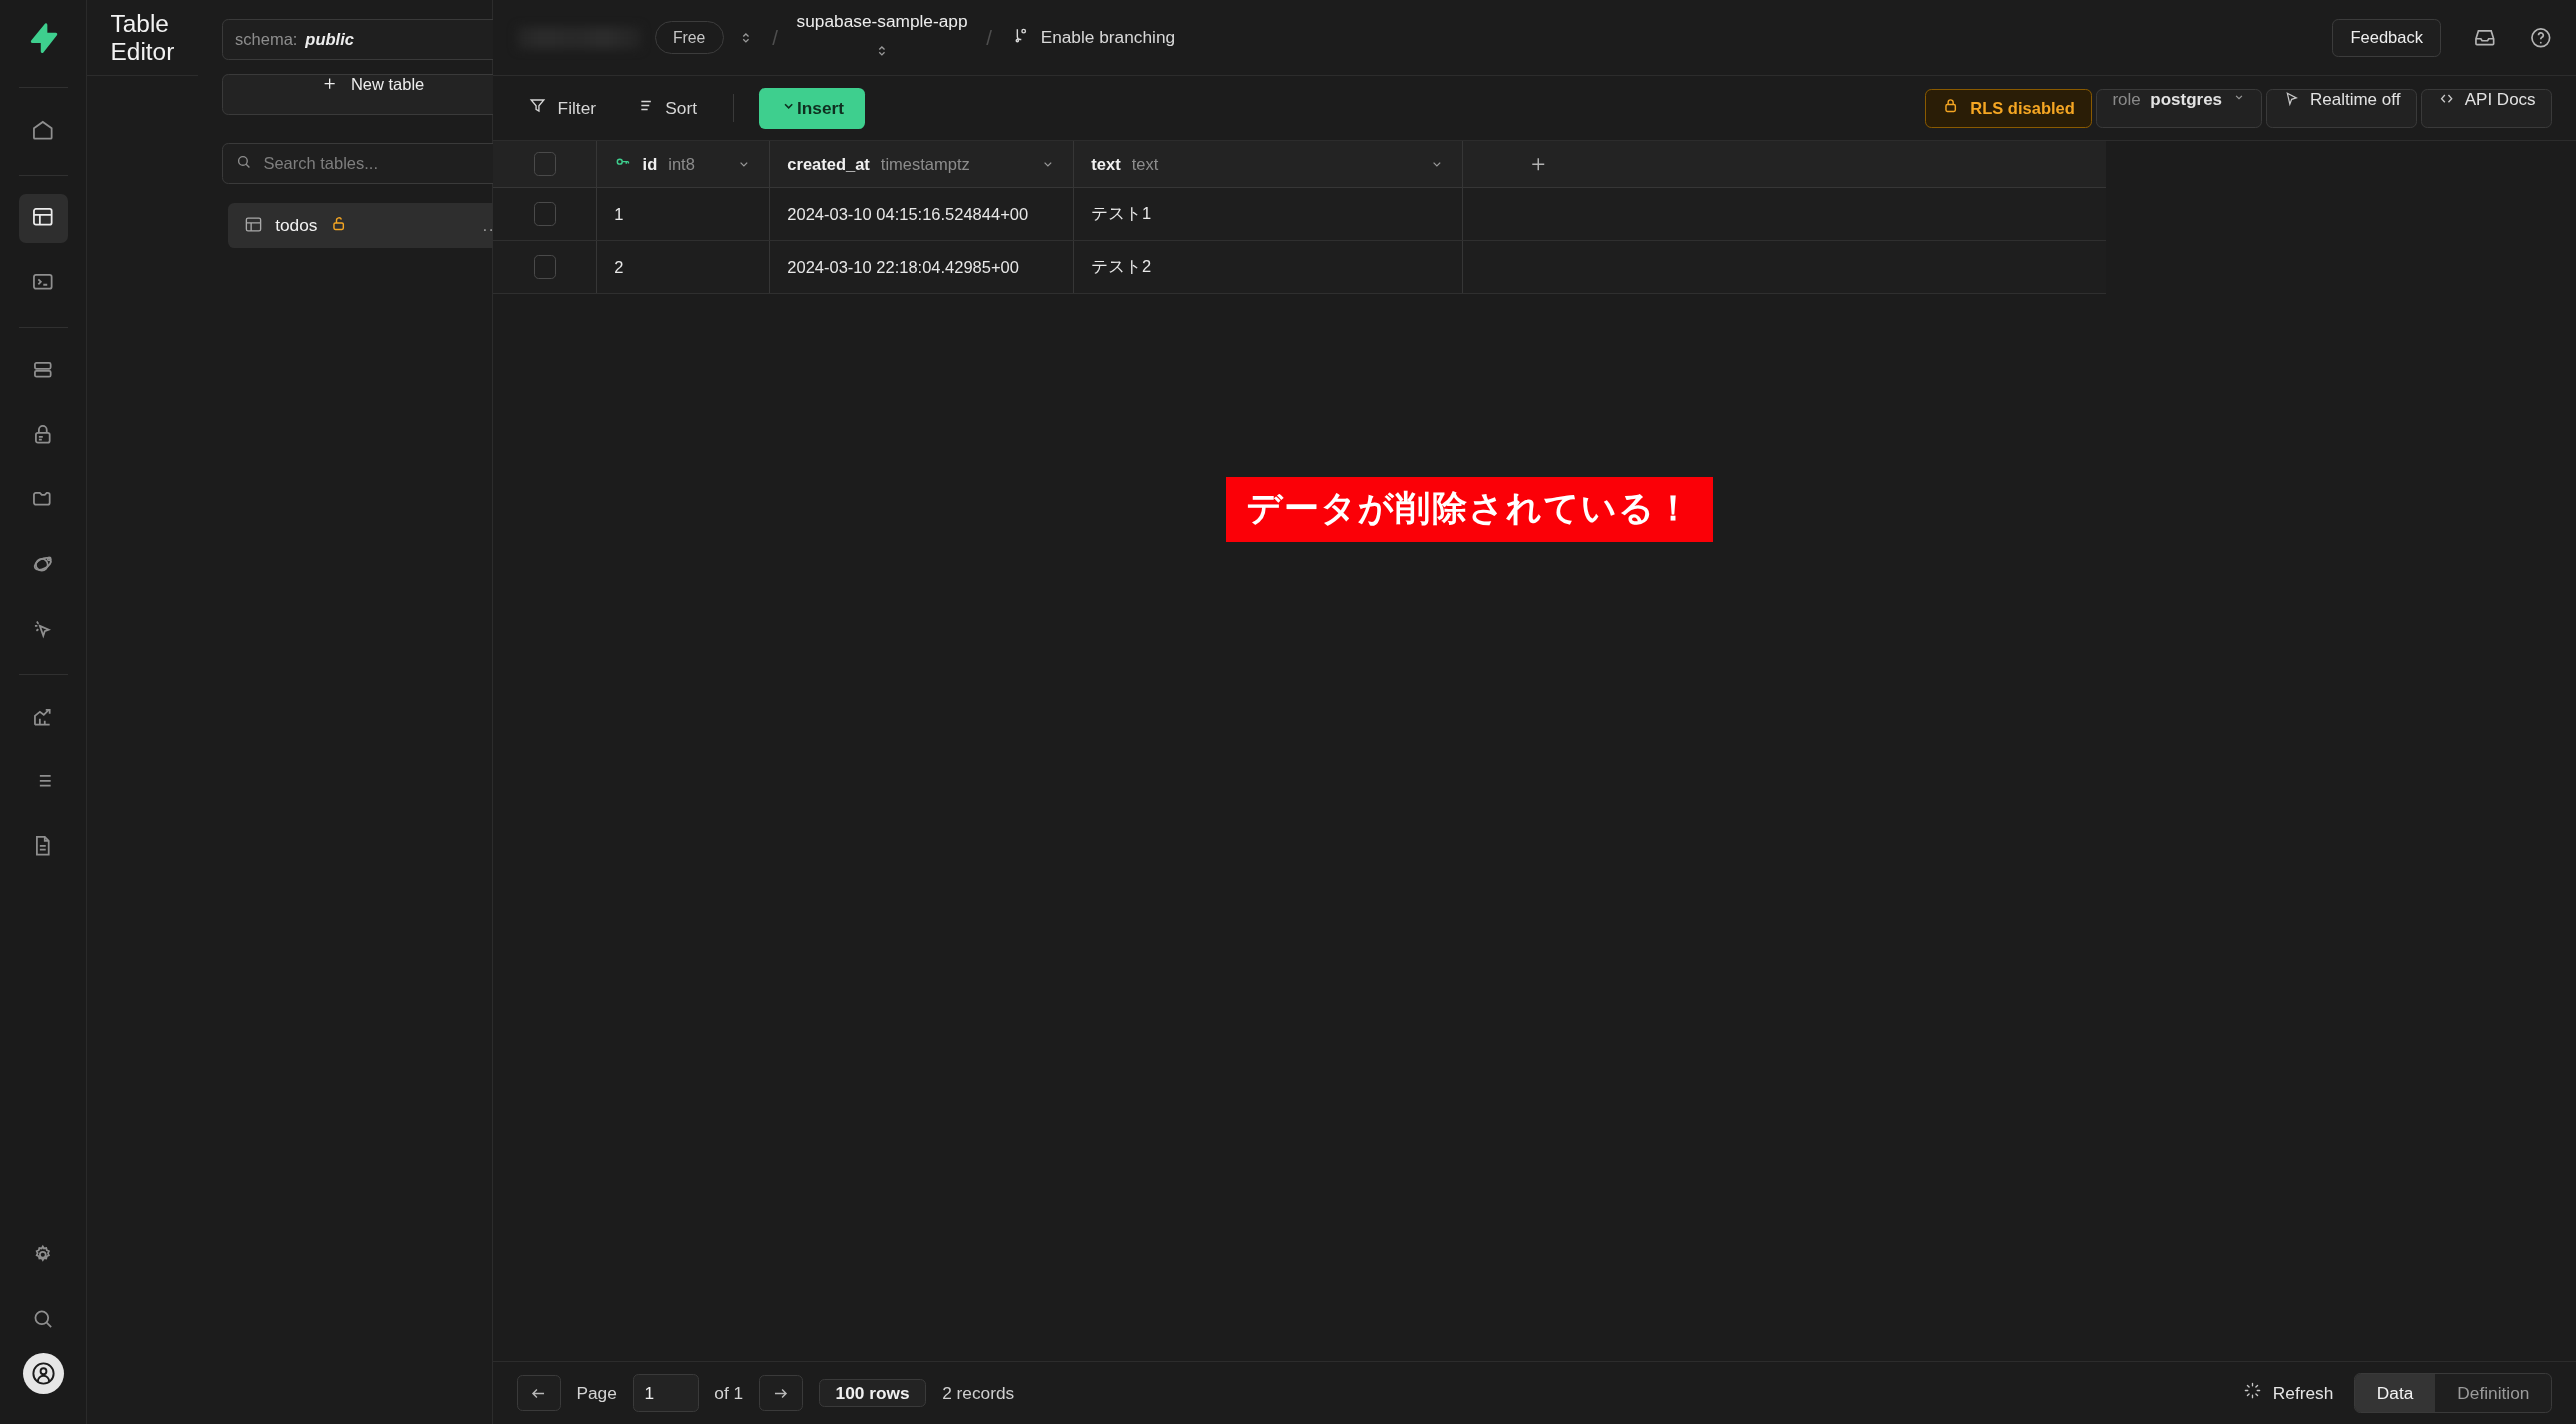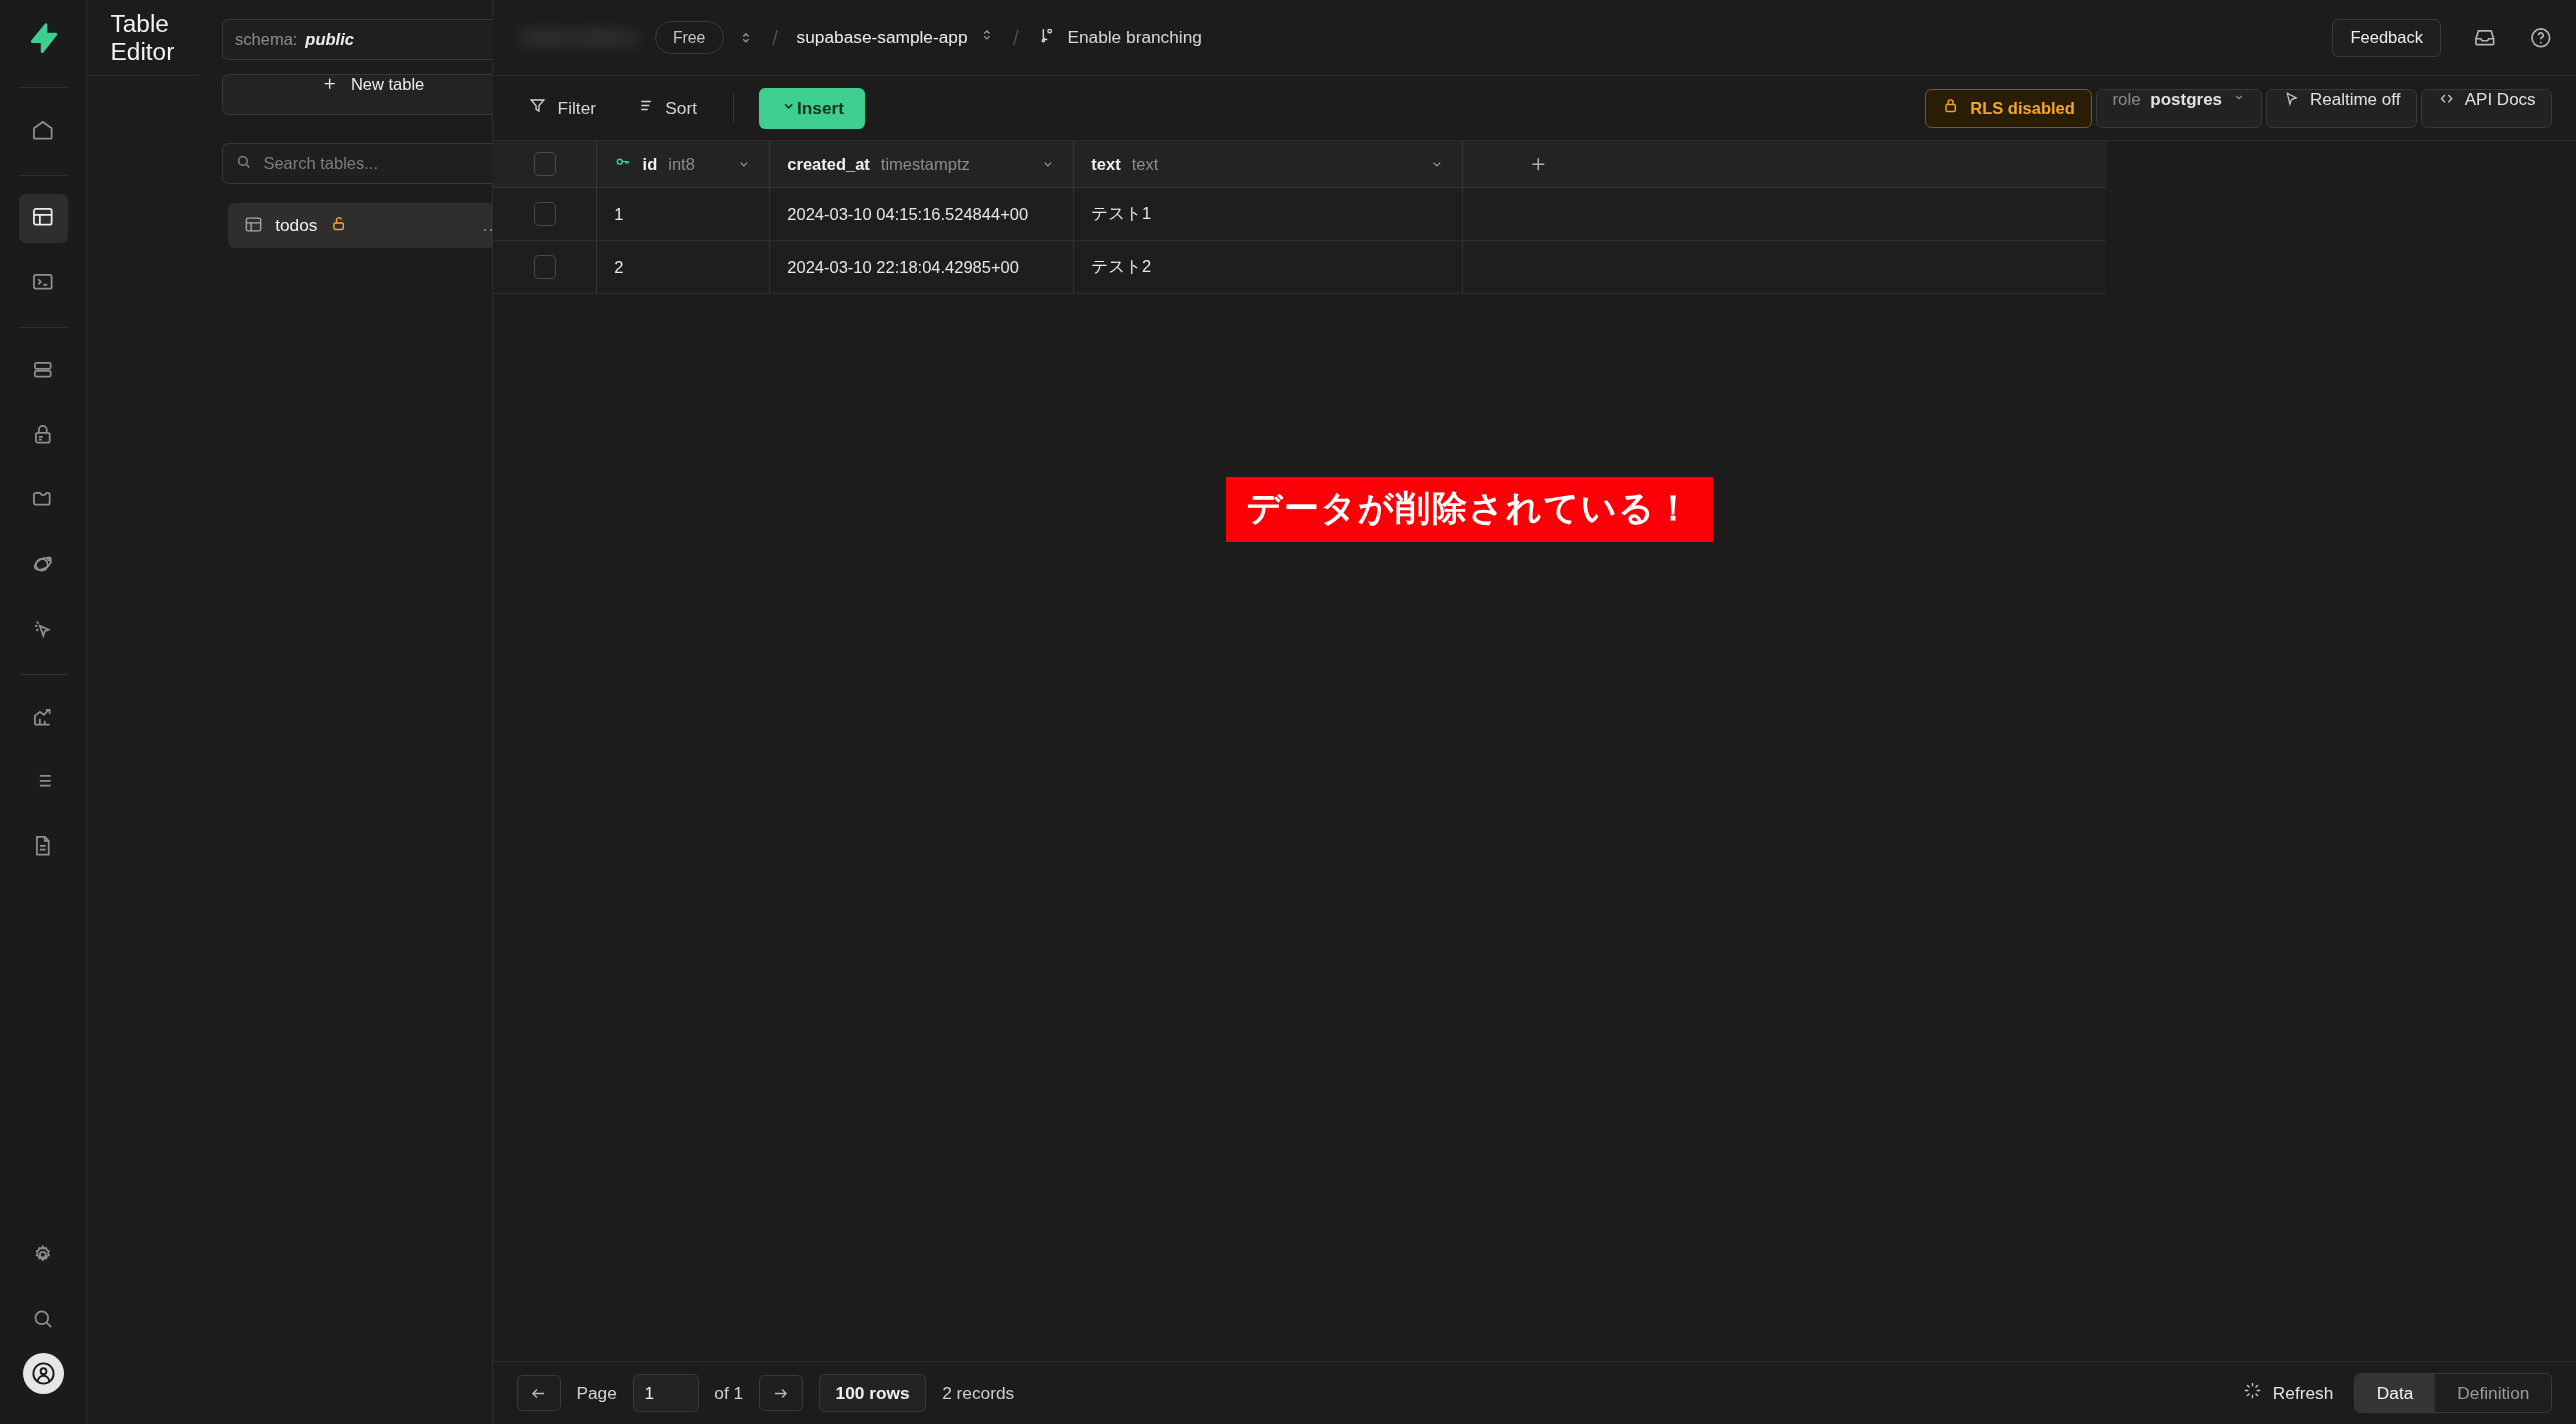--- a/index.html
+++ b/index.html
@@ -87,21 +87,21 @@
     width: 124px; height: 22px; border-radius: 3.2px;
     background: linear-gradient(90deg,#242424,#2c2c2c 20%,#282828 48%,#2d2d2d 70%,#232323);
     filter: blur(4.7px);
   }
   .pill {
     border: 0.8px solid #3c3c3c; border-radius: 787px; height: 33px;
     padding: 0 17.3px; display: flex; align-items: center;
     font-size: 15.8px; color: #c6c6c6;
   }
   .slash { color: #4e4e4e; font-size: 20.5px; padding: 0 4.7px; }
-  .crumb { font-size: 17.3px; color: #ededed; display: flex; align-items: center; gap: 11px; }
+  .crumb { font-size: 17.3px; color: #ededed; display: flex; align-items: center; gap: 11px; flex-direction: column; }
   .branch { display: flex; align-items: center; gap: 11px; font-size: 17.3px; color: #d8d8d8; }
   .top-right { margin-left: auto; display: flex; align-items: center; gap: 32px; }
   .btn-outline {
     border: 0.8px solid #3c3c3c; border-radius: 6.3px; height: 38px;
     padding: 0 17.3px; display: flex; align-items: center;
     font-size: 16.5px; color: #ededed; background: #1f1f1f;
   }
   .icon-btn { color: #b4b4b4; display: flex; align-items: center; }
 
   
@@ -175,21 +175,21 @@
     color: #b9b9b9;
   }
   .pg-label { font-size: 17.3px; color: #d4d4d4; }
   .pg-input {
     width: 66px; height: 38px; border: 0.8px solid #3a3a3a; border-radius: 5.5px;
     background: #232323; color: #f0f0f0; font-family: inherit; font-size: 17.3px;
     padding: 0 11px; outline: none;
   }
   .rows-btn {
     border: 0.8px solid #3a3a3a; border-radius: 5.5px; background: #232323;
-    height: 38px; padding: 0 15.8px; display: flex; align-items: center;
+    height: 28px; padding: 0 15.8px; display: flex; align-items: center;
     font-size: 17.3px; font-weight: 600; color: #f0f0f0;
   }
   .records { font-size: 17.3px; color: #cfcfcf; }
   .footer-right { margin-left: auto; display: flex; align-items: center; gap: 20.5px; }
   .refresh { display: flex; align-items: center; gap: 11px; font-size: 17.3px; color: #e4e4e4; }
   .seg {
     display: flex; border: 0.8px solid #3a3a3a; border-radius: 6.3px; overflow: hidden; background: #1f1f1f;
   }
   .seg > div { padding: 0 22px; height: 38px; display: flex; align-items: center; font-size: 17.3px; color: #9b9b9b; }
   .seg > div.on { background: #343434; color: #f4f4f4; }

